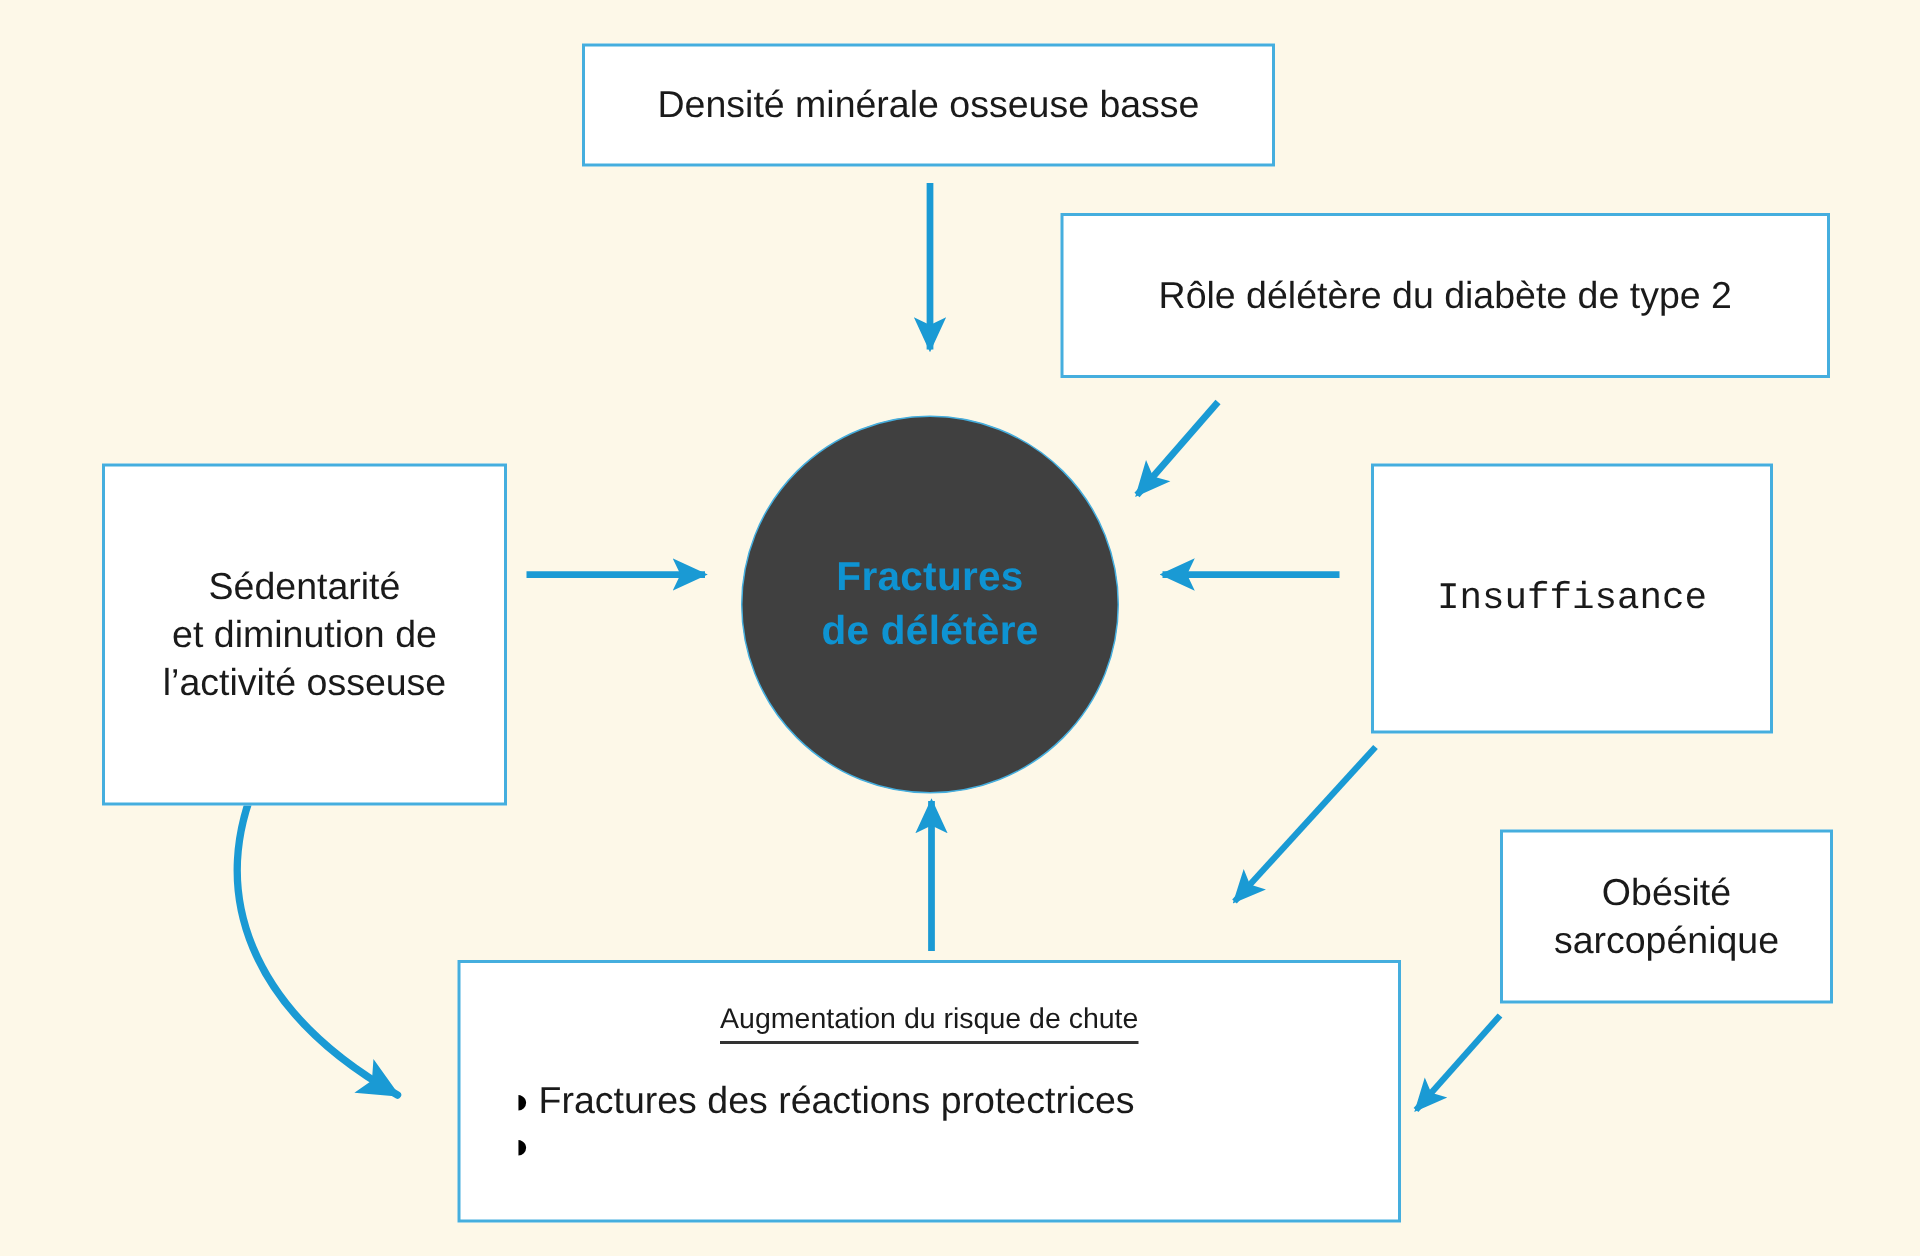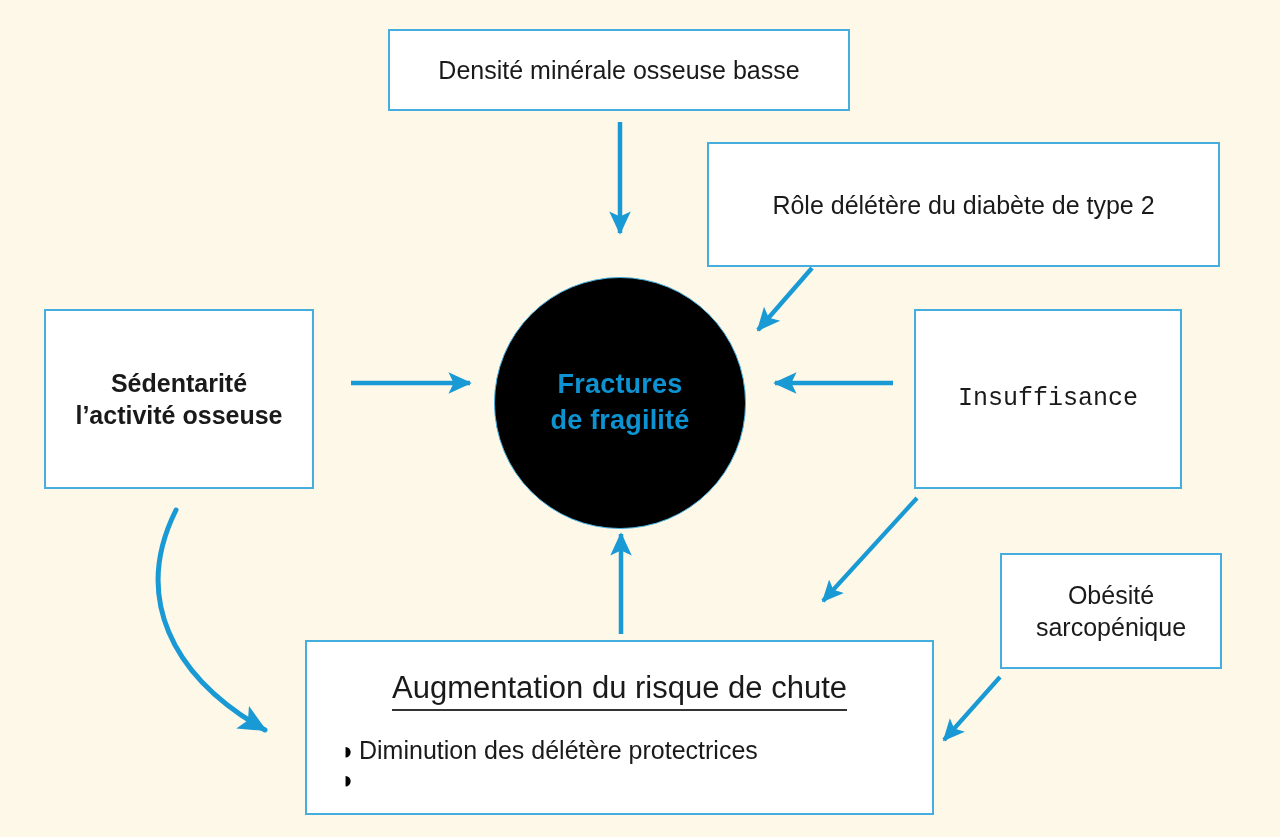--- a/index.html
+++ b/index.html
@@ -33,35 +33,35 @@
     color: #1a1a1a;
     font-size: 25px;
     line-height: 1.28;
     text-align: center;
     z-index: 3;
   }
   .node .ln { display: block; white-space: nowrap; }
 
   
   #node-bmd      { left: 388px;  top: 29px;  width: 462px; height: 82px;  }
-  #node-diabetes { left: 707px;  top: 142px; width: 513px; height: 125px; }
-  #node-sedent   { left: 44px;   top: 309px; width: 270px; height: 180px; font-weight: bold; }
+  #node-diabetes { left: 707px;  top: 142px; width: 513px; height: 110px; }
+  #node-sedent   { left: 68px;   top: 309px; width: 270px; height: 228px; }
   #node-vitd     { left: 914px;  top: 309px; width: 268px; height: 180px; font-family: Liberation Mono, monospace; }
   #node-obesity  { left: 1000px; top: 553px; width: 222px; height: 116px; }
   #node-falls    { left: 305px;  top: 640px; width: 629px; height: 175px;
                    align-items: stretch; justify-content: flex-start;
                    padding: 26px 0 0 0; }
 
   
   #node-core {
     position: absolute;
     left: 494px; top: 277px;
     width: 252px; height: 252px;
     border-radius: 50%;
-    background: #000000;
+    background: #404040;
     border: 1.5px solid #45aede;
     box-sizing: border-box;
     display: flex;
     flex-direction: column;
     align-items: center;
     justify-content: center;
     z-index: 3;
   }
   #node-core .ln {
     display: block;
@@ -69,21 +69,21 @@
     font-weight: bold;
     font-size: 27px;
     line-height: 1.32;
     letter-spacing: 0.2px;
     white-space: nowrap;
   }
 
   
   .falls-title {
     text-align: center;
-    font-size: 31px;
+    font-size: 19px;
     color: #1a1a1a;
     padding-bottom: 3px;
   }
   .falls-title span {
     border-bottom: 2px solid #333333;
     padding-bottom: 4px;
   }
   .falls-list {
     margin: 22px 0 0 0;
     padding: 0 0 0 30px;
@@ -157,45 +157,46 @@
   <div class="node" id="node-bmd">
     <span class="ln">Densité minérale osseuse basse</span>
   </div>
 
   <div class="node" id="node-diabetes">
     <span class="ln">Rôle délétère du diabète de type 2</span>
   </div>
 
   <div class="node" id="node-sedent">
     <span class="ln">Sédentarité</span>
+    <span class="ln">et diminution de</span>
     <span class="ln">l’activité osseuse</span>
   </div>
 
   <div class="node" id="node-vitd">
     <span class="ln">Insuffisance</span>
   </div>
 
   <div class="node" id="node-obesity">
     <span class="ln">Obésité</span>
     <span class="ln">sarcopénique</span>
   </div>
 
   <div id="node-core">
     <span class="ln">Fractures</span>
-    <span class="ln">de fragilité</span>
+    <span class="ln">de délétère</span>
   </div>
 
   <div class="node" id="node-falls">
     <div class="falls-title">
       <span>Augmentation du risque de chute</span>
     </div>
     <ul class="falls-list">
       <li>
         <span class="bullet">◗</span>
-        <span>Diminution des délétère protectrices</span>
+        <span>Fractures des réactions protectrices</span>
       </li>
       <li>
         <span class="bullet">◗</span>
       </li>
     </ul>
   </div>
 
 </div>
 
 </body></html>

